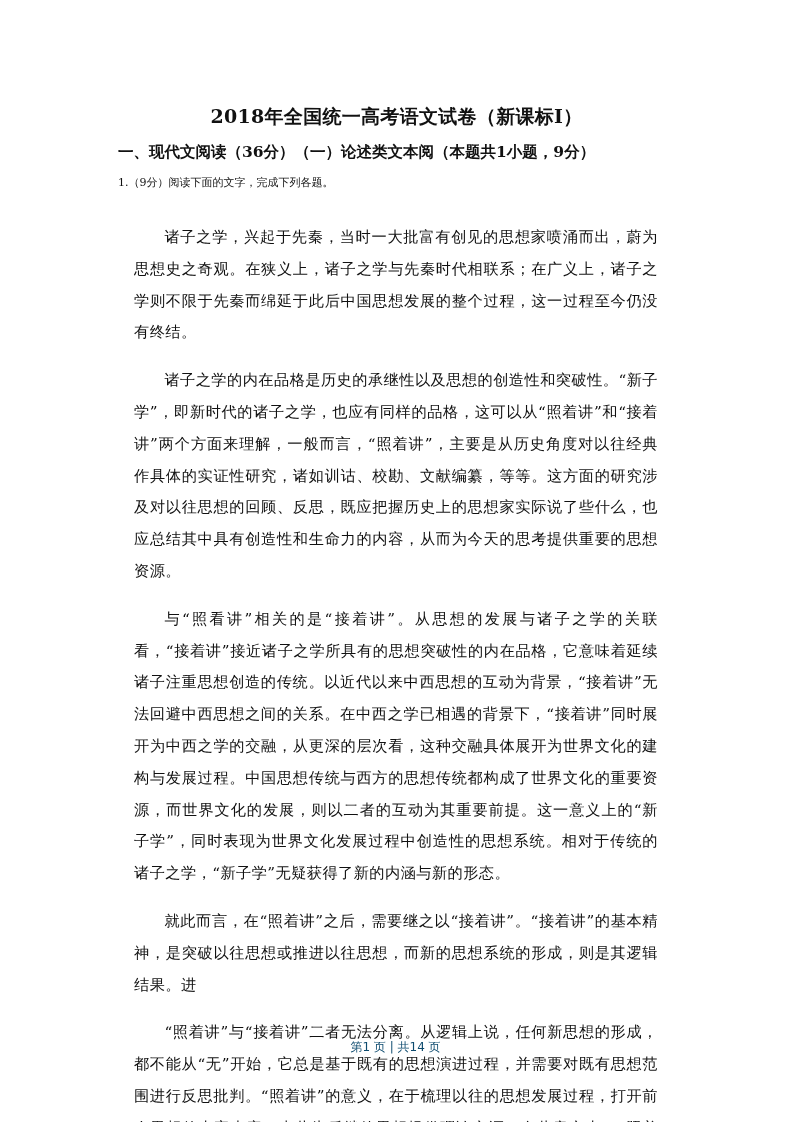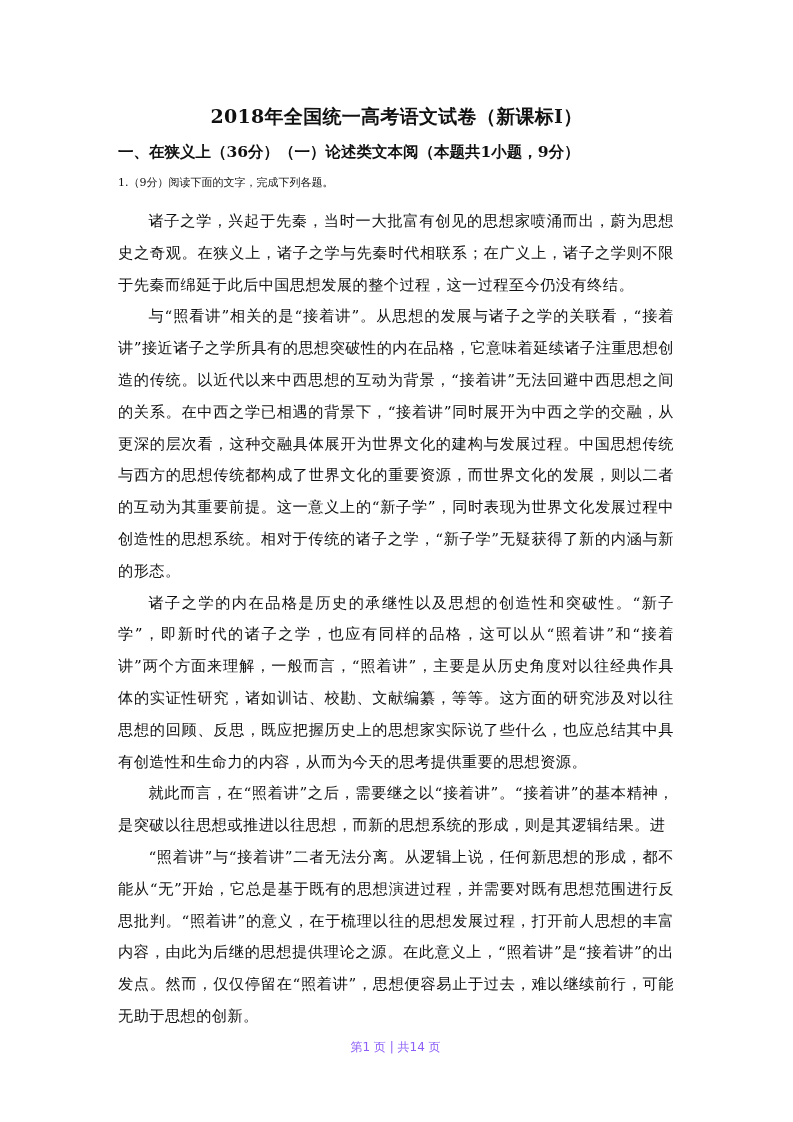--- a/index.html
+++ b/index.html
@@ -5,34 +5,34 @@
   html, body { margin: 0; padding: 0; background: #ffffff; }
   body { width: 793px; height: 1122px; position: relative; overflow: hidden;
          font-family: "DejaVu Serif", "Liberation Serif", serif; color: #111; }
   .page { position: absolute; left: 0; top: 0; width: 793px; height: 1122px; }
   .title { position: absolute; left: 0; width: 793px; top: 104px; text-align: center;
            font-size: 19px; font-weight: bold; letter-spacing: 0.3px; }
   .section { position: absolute; left: 118px; top: 142px; font-size: 15.5px; font-weight: bold; white-space: nowrap; }
   .qhead { position: absolute; left: 118px; top: 175px; font-size: 11px; white-space: nowrap; }
   .body { position: absolute; left: 118px; top: 206px; width: 556px; }
   .para { font-size: 15.2px; line-height: 31.8px; text-indent: 2em; text-align: justify;
-          margin: 0; letter-spacing: 0.45px; }
+          margin: 16px; letter-spacing: 0.45px; }
   .footer { position: absolute; left: 0; width: 791px; top: 1039px; text-align: center;
-            font-family: "DejaVu Sans", "Liberation Sans", sans-serif; font-size: 12px; color: #8b5cf6; }
+            font-family: "DejaVu Sans", "Liberation Sans", sans-serif; font-size: 12px; color: #0c4a6e; }
 </style>
 </head>
 <body>
 
 <div class="page">
   <div class="title">2018年全国统一高考语文试卷（新课标I）</div>
-  <div class="section">一、在狭义上（36分）（一）论述类文本阅（本题共1小题，9分）</div>
+  <div class="section">一、现代文阅读（36分）（一）论述类文本阅（本题共1小题，9分）</div>
   <div class="qhead">1.（9分）阅读下面的文字，完成下列各题。</div>
 
   <div class="body">
     <p class="para">诸子之学，兴起于先秦，当时一大批富有创见的思想家喷涌而出，蔚为思想史之奇观。在狭义上，诸子之学与先秦时代相联系；在广义上，诸子之学则不限于先秦而绵延于此后中国思想发展的整个过程，这一过程至今仍没有终结。</p>
+    <p class="para">诸子之学的内在品格是历史的承继性以及思想的创造性和突破性。“新子学”，即新时代的诸子之学，也应有同样的品格，这可以从“照着讲”和“接着讲”两个方面来理解，一般而言，“照着讲”，主要是从历史角度对以往经典作具体的实证性研究，诸如训诂、校勘、文献编纂，等等。这方面的研究涉及对以往思想的回顾、反思，既应把握历史上的思想家实际说了些什么，也应总结其中具有创造性和生命力的内容，从而为今天的思考提供重要的思想资源。</p>
     <p class="para">与“照看讲”相关的是“接着讲”。从思想的发展与诸子之学的关联看，“接着讲”接近诸子之学所具有的思想突破性的内在品格，它意味着延续诸子注重思想创造的传统。以近代以来中西思想的互动为背景，“接着讲”无法回避中西思想之间的关系。在中西之学已相遇的背景下，“接着讲”同时展开为中西之学的交融，从更深的层次看，这种交融具体展开为世界文化的建构与发展过程。中国思想传统与西方的思想传统都构成了世界文化的重要资源，而世界文化的发展，则以二者的互动为其重要前提。这一意义上的“新子学”，同时表现为世界文化发展过程中创造性的思想系统。相对于传统的诸子之学，“新子学”无疑获得了新的内涵与新的形态。</p>
-    <p class="para">诸子之学的内在品格是历史的承继性以及思想的创造性和突破性。“新子学”，即新时代的诸子之学，也应有同样的品格，这可以从“照着讲”和“接着讲”两个方面来理解，一般而言，“照着讲”，主要是从历史角度对以往经典作具体的实证性研究，诸如训诂、校勘、文献编纂，等等。这方面的研究涉及对以往思想的回顾、反思，既应把握历史上的思想家实际说了些什么，也应总结其中具有创造性和生命力的内容，从而为今天的思考提供重要的思想资源。</p>
     <p class="para">就此而言，在“照着讲”之后，需要继之以“接着讲”。“接着讲”的基本精神，是突破以往思想或推进以往思想，而新的思想系统的形成，则是其逻辑结果。进</p>
     <p class="para">“照着讲”与“接着讲”二者无法分离。从逻辑上说，任何新思想的形成，都不能从“无”开始，它总是基于既有的思想演进过程，并需要对既有思想范围进行反思批判。“照着讲”的意义，在于梳理以往的思想发展过程，打开前人思想的丰富内容，由此为后继的思想提供理论之源。在此意义上，“照着讲”是“接着讲”的出发点。然而，仅仅停留在“照着讲”，思想便容易止于过去，难以继续前行，可能无助于思想的创新。</p>
   </div>
 
   <div class="footer">第1 页  |  共14 页</div>
 </div>
 
 </body></html>

